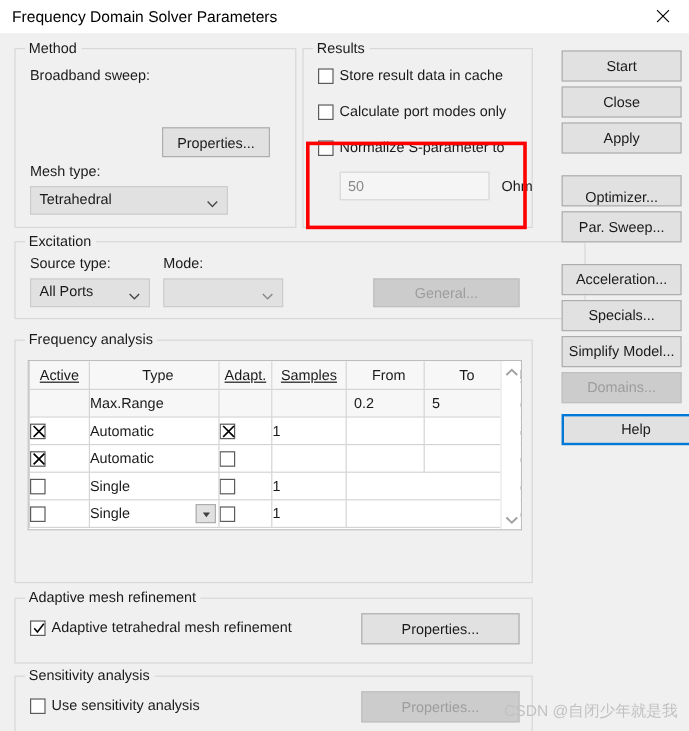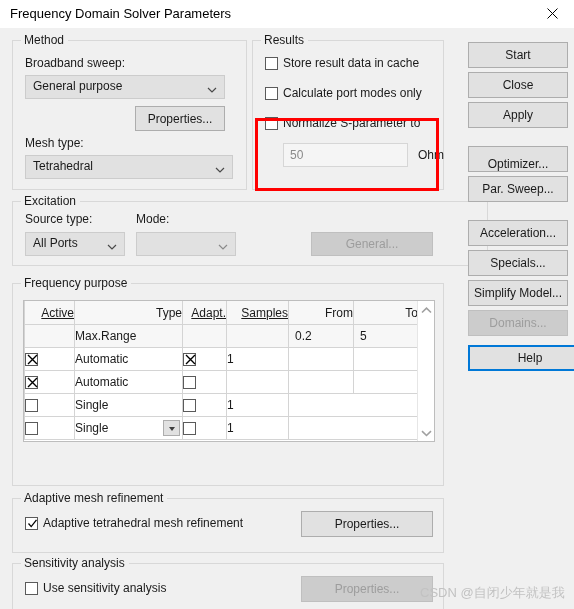--- a/index.html
+++ b/index.html
@@ -184,21 +184,21 @@
   }
   .grid th, .grid td {
     border: 1px solid #d4d4d4;
     padding: 0;
     height: 22px;
     font-weight: normal;
     overflow: hidden;
   }
   .grid th {
     background: #f7f7f7;
-    text-align: right;
+    text-align: center;
     padding-left: 6px;
     height: 23px;
     border-top: none;
   }
   .grid th.c {
     padding-left: 0;
     text-decoration: underline;
   }
   .grid td.txt-l { padding-left: 6px; }
   .grid td.txt-c { text-align: left; margin-left: 23px; }
@@ -277,36 +277,28 @@
   </div>
 </div>
 
 <div class="client">
 
   <div class="group" style="left:12px; top:12px; width:235px; height:150px;">
     <span class="glabel">Method</span>
 
     <span class="lbl" style="left:12px; top:15px;">Broadband sweep:</span>
 
-    <div class="combo" style="left:12px; top:34px; width:200px;">
-      <span class="ctext">General purpose</span>
-      <span class="chev">
-        <svg width="10" height="7" viewBox="0 0 10 7">
-            <path d="M1 1 L5 5 L9 1" stroke="#4a4a4a" stroke-width="1.2" fill="none"></path>
-          </svg>
-      </span>
-    </div>
 
     <div class="btn" style="left:122px; top:65px; width:90px; height:25px;">
       <span>Properties...</span>
     </div>
 
     <span class="lbl" style="left:12px; top:95px;">Mesh type:</span>
 
-    <div class="combo" style="left:12px; top:114px; width:208px;">
+    <div class="combo" style="left:12px; top:114px; width:165px;">
       <span class="ctext">Tetrahedral</span>
       <span class="chev">
         <svg width="10" height="7" viewBox="0 0 10 7">
             <path d="M1 1 L5 5 L9 1" stroke="#4a4a4a" stroke-width="1.2" fill="none"></path>
           </svg>
       </span>
     </div>
   </div>
 
   <div class="group" style="left:252px; top:12px; width:192px; height:150px;">
@@ -357,21 +349,21 @@
           </svg>
       </span>
     </div>
 
     <div class="btn disabled" style="left:298px; top:30px; width:122px; height:24px;">
       <span>General...</span>
     </div>
   </div>
 
   <div class="group" style="left:12px; top:255px; width:432px; height:203px;">
-    <span class="glabel">Frequency purpose</span>
+    <span class="glabel">Frequency analysis</span>
 
     <div class="table-wrap" style="left:10px; top:16px; width:412px; height:142px;">
       <table class="grid" style="width:394px;">
         <colgroup>
           <col style="width:50px">
             <col style="width:108px">
             <col style="width:44px">
           <col style="width:62px">
             <col style="width:65px">
             <col style="width:65px">

